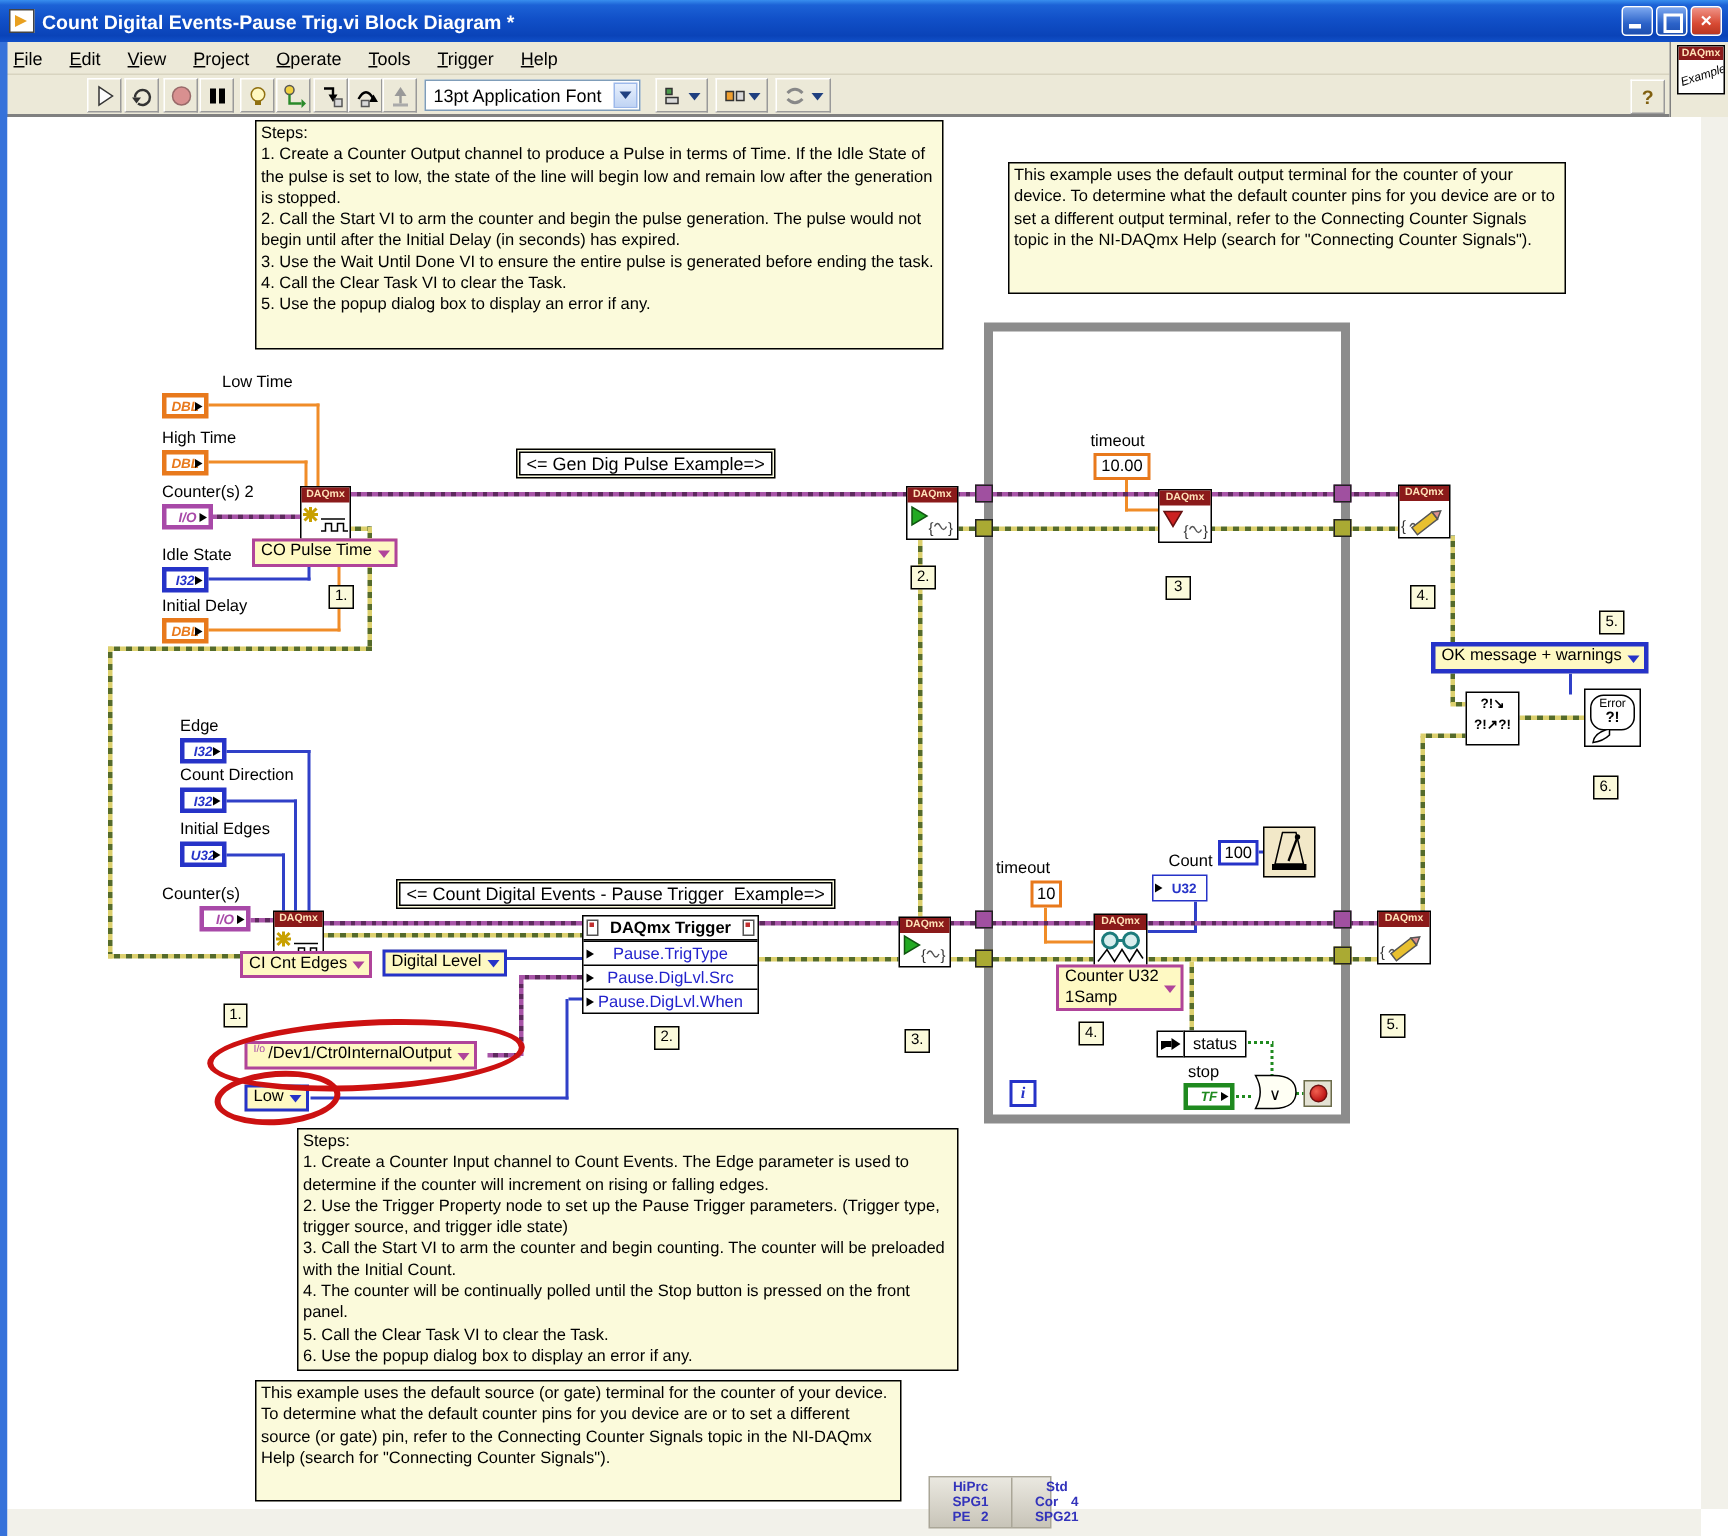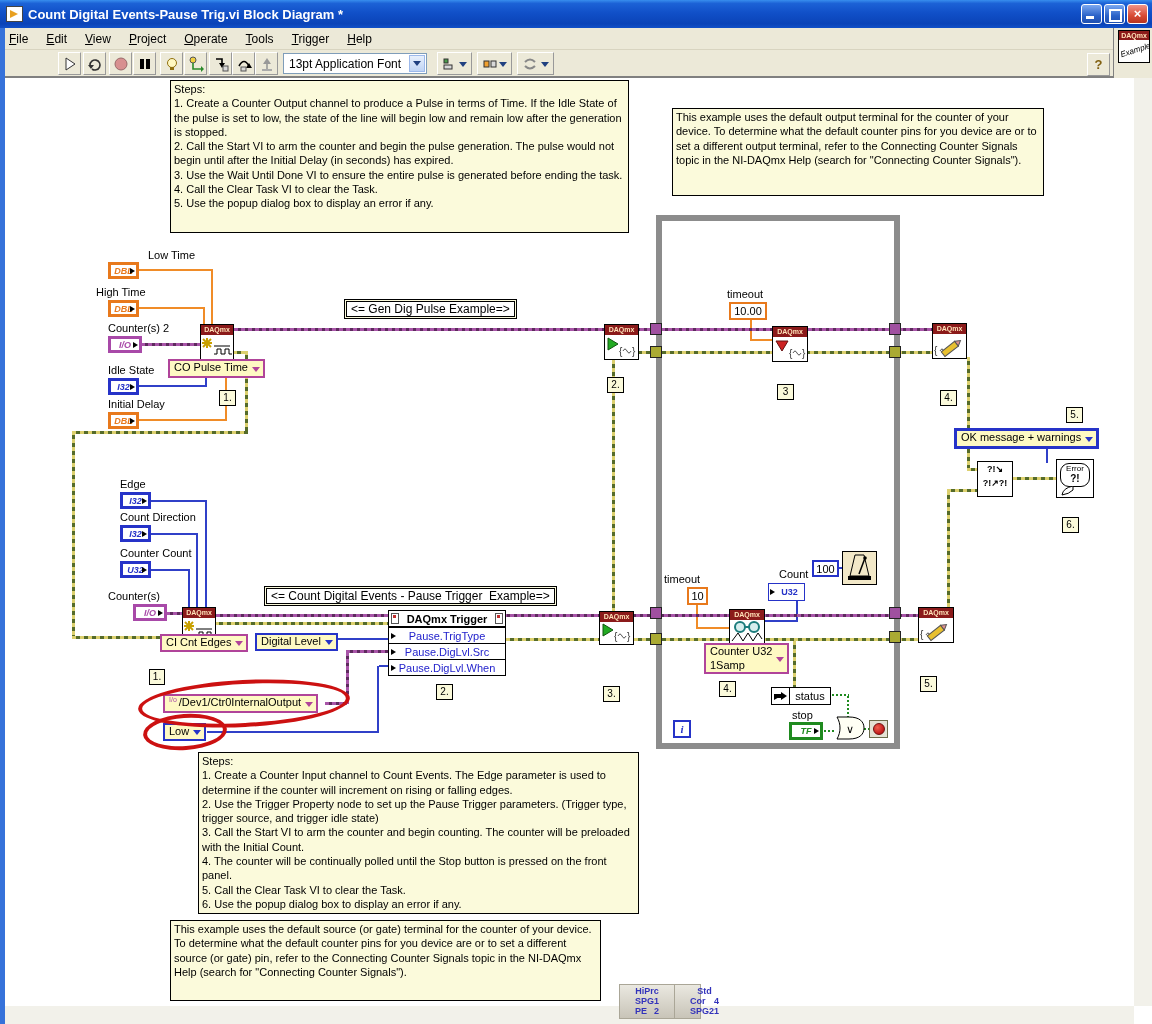--- a/index.html
+++ b/index.html
@@ -309,21 +309,21 @@
   <div class="flab-inner">&lt;= Gen Dig Pulse Example=&gt;</div>
 </div>
 <div class="abs flab-outer" style="left:264px;top:586px;">
   <div class="flab-inner">&lt;= Count Digital Events - Pause Trigger  Example=&gt;</div>
 </div>
 
 <span class="abs dlabel" style="left:108px;top:249px;margin-left:40px;">Low Time</span>
 <span class="term thick b-org" style="left:108px;top:262px;width:31px;height:17px;">
     <span class="outarr">DBL</span>
   </span>
-<span class="abs dlabel" style="left:96px;top:286px;">High Time</span>
+<span class="abs dlabel" style="left:108px;top:286px;">High Time</span>
 <span class="term thick b-org" style="left:108px;top:300px;width:31px;height:17px;">
     <span class="outarr">DBL</span>
   </span>
 <span class="abs dlabel" style="left:108px;top:322px;">Counter(s) 2</span>
 <span class="term thick b-pur" style="left:108px;top:336px;width:34px;height:17px;">
     <span class="outarr">I/O</span>
   </span>
 <span class="abs dlabel" style="left:108px;top:364px;">Idle State</span>
 <span class="term thick b-blu" style="left:108px;top:378px;width:31px;height:17px;">
     <span class="outarr">I32</span>
@@ -334,21 +334,21 @@
   </span>
 
 <span class="abs dlabel" style="left:120px;top:478px;">Edge</span>
 <span class="term thick b-blu" style="left:120px;top:492px;width:31px;height:17px;">
     <span class="outarr">I32</span>
   </span>
 <span class="abs dlabel" style="left:120px;top:511px;">Count Direction</span>
 <span class="term thick b-blu" style="left:120px;top:525px;width:31px;height:17px;">
     <span class="outarr">I32</span>
   </span>
-<span class="abs dlabel" style="left:120px;top:547px;">Counter Count</span>
+<span class="abs dlabel" style="left:120px;top:547px;">Initial Edges</span>
 <span class="term thick b-blu" style="left:120px;top:561px;width:31px;height:17px;">
     <span class="outarr">U32</span>
   </span>
 <span class="abs dlabel" style="left:108px;top:590px;">Counter(s)</span>
 <span class="term thick b-pur" style="left:133px;top:604px;width:34px;height:17px;">
     <span class="outarr">I/O</span>
   </span>
 
 <div class="daqnode" style="left:200px;top:324px;width:34px;height:36px;">
   <div class="hd">DAQmx</div>

